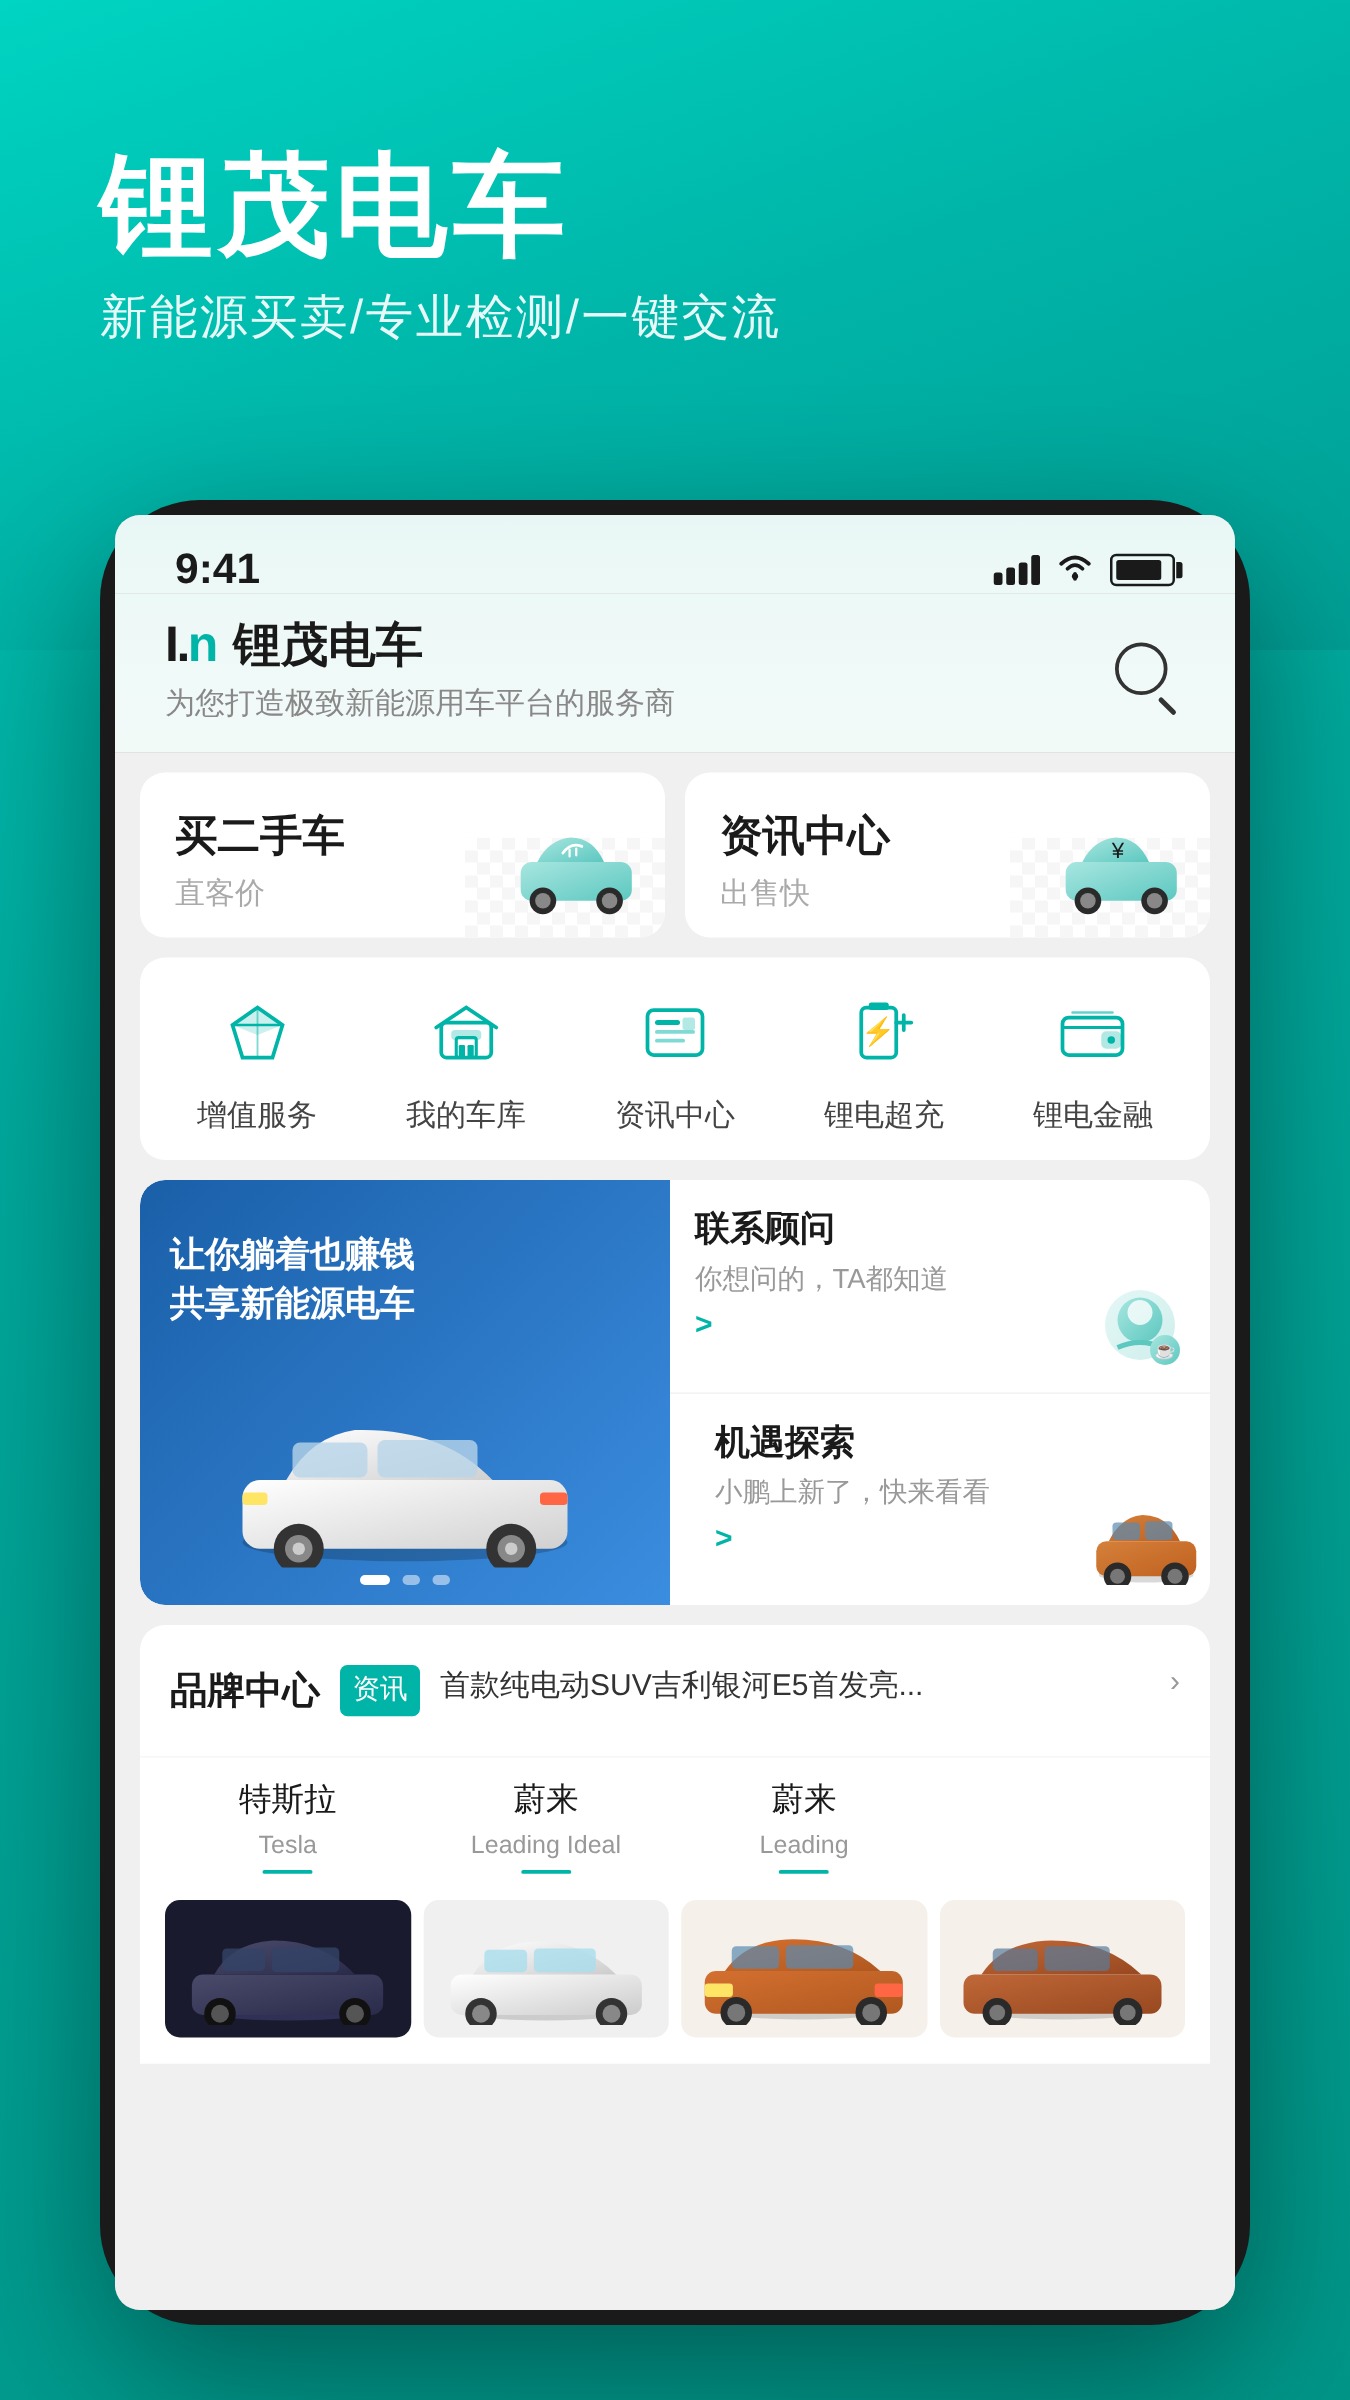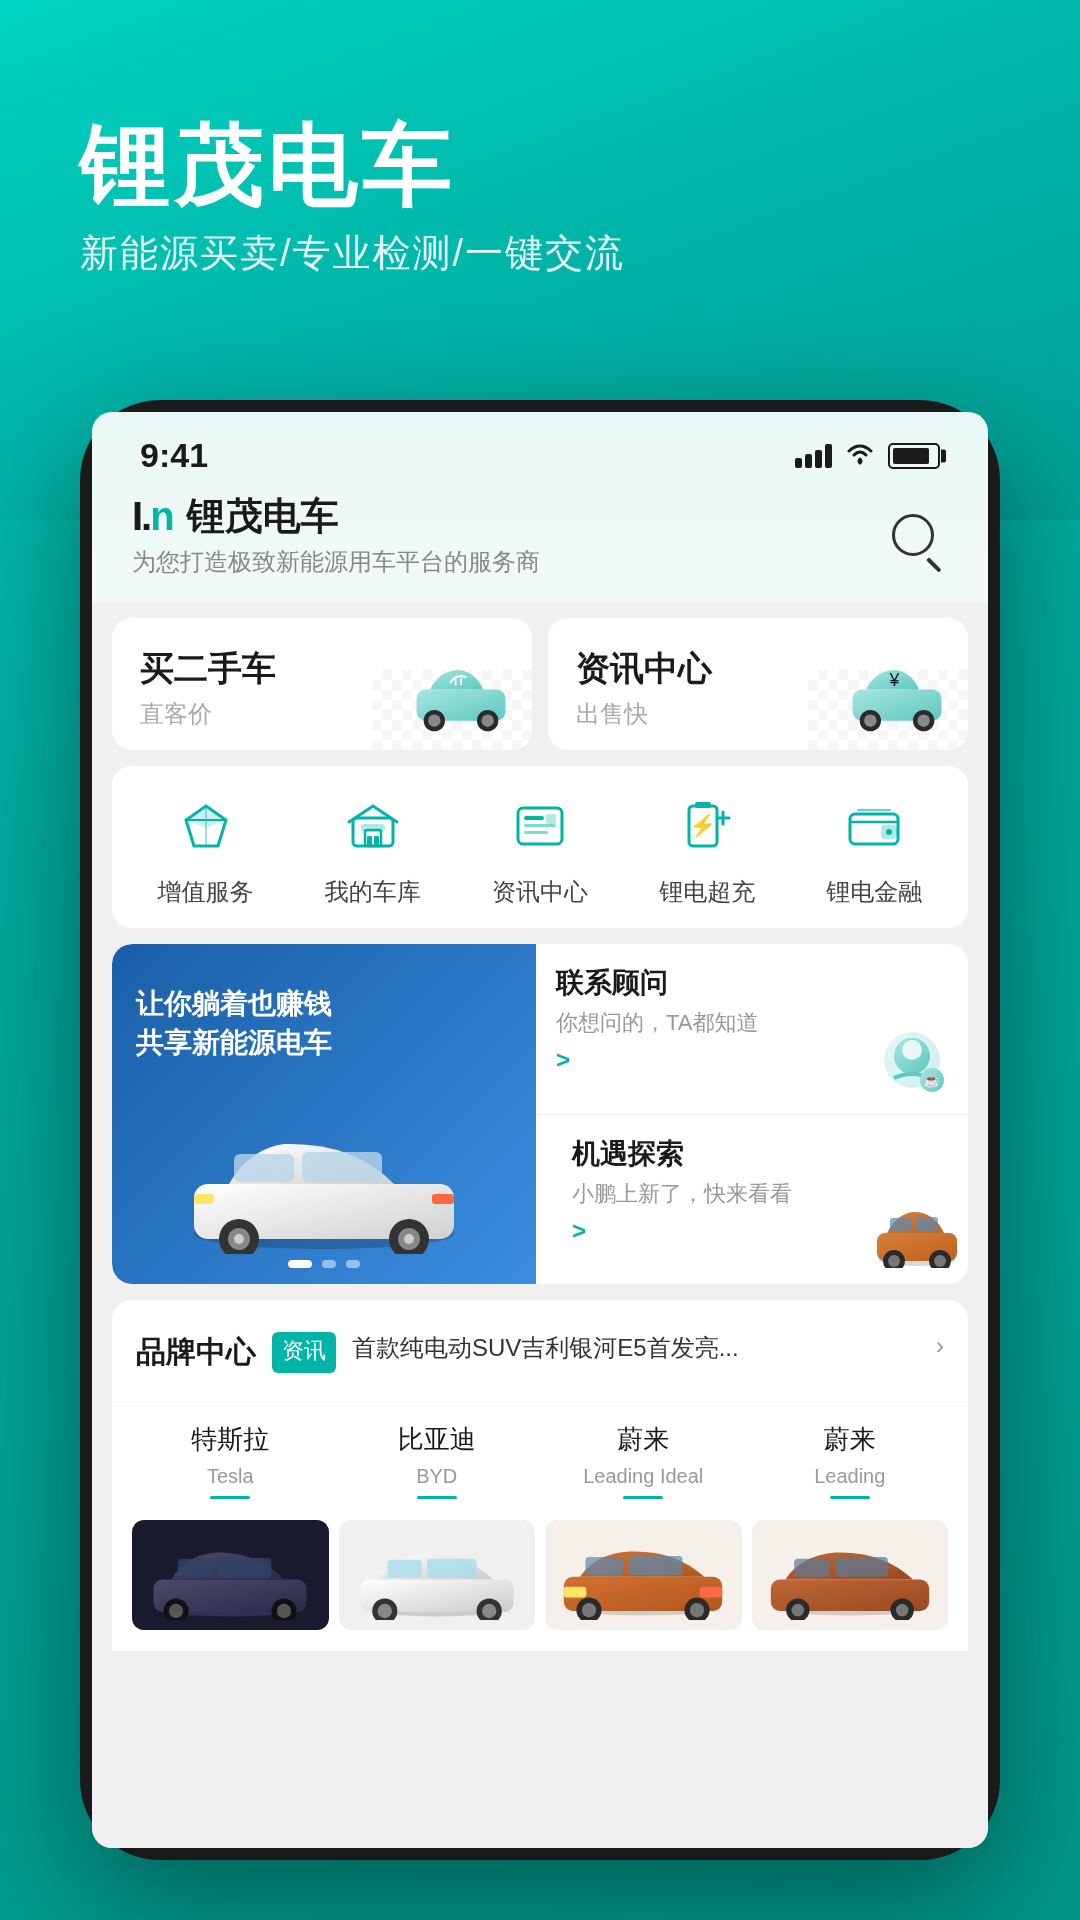--- a/index.html
+++ b/index.html
@@ -704,25 +704,20 @@
           <div class="news-text">首款纯电动SUV吉利银河E5首发亮...</div>
           <div class="news-arrow">›</div>
         </div>
         <div class="brand-list">
           <div class="brand-item">
             <div class="brand-name-cn">特斯拉</div>
             <div class="brand-name-en">Tesla</div>
             <div class="brand-line"></div>
           </div>
           <div class="brand-item">
-            <div class="brand-name-cn">比亚迪</div>
-            <div class="brand-name-en">BYD</div>
-            <div class="brand-line"></div>
-          </div>
-          <div class="brand-item">
             <div class="brand-name-cn">蔚来</div>
             <div class="brand-name-en">Leading Ideal</div>
             <div class="brand-line"></div>
           </div>
           <div class="brand-item">
             <div class="brand-name-cn">蔚来</div>
             <div class="brand-name-en">Leading</div>
             <div class="brand-line"></div>
           </div>
         </div>

